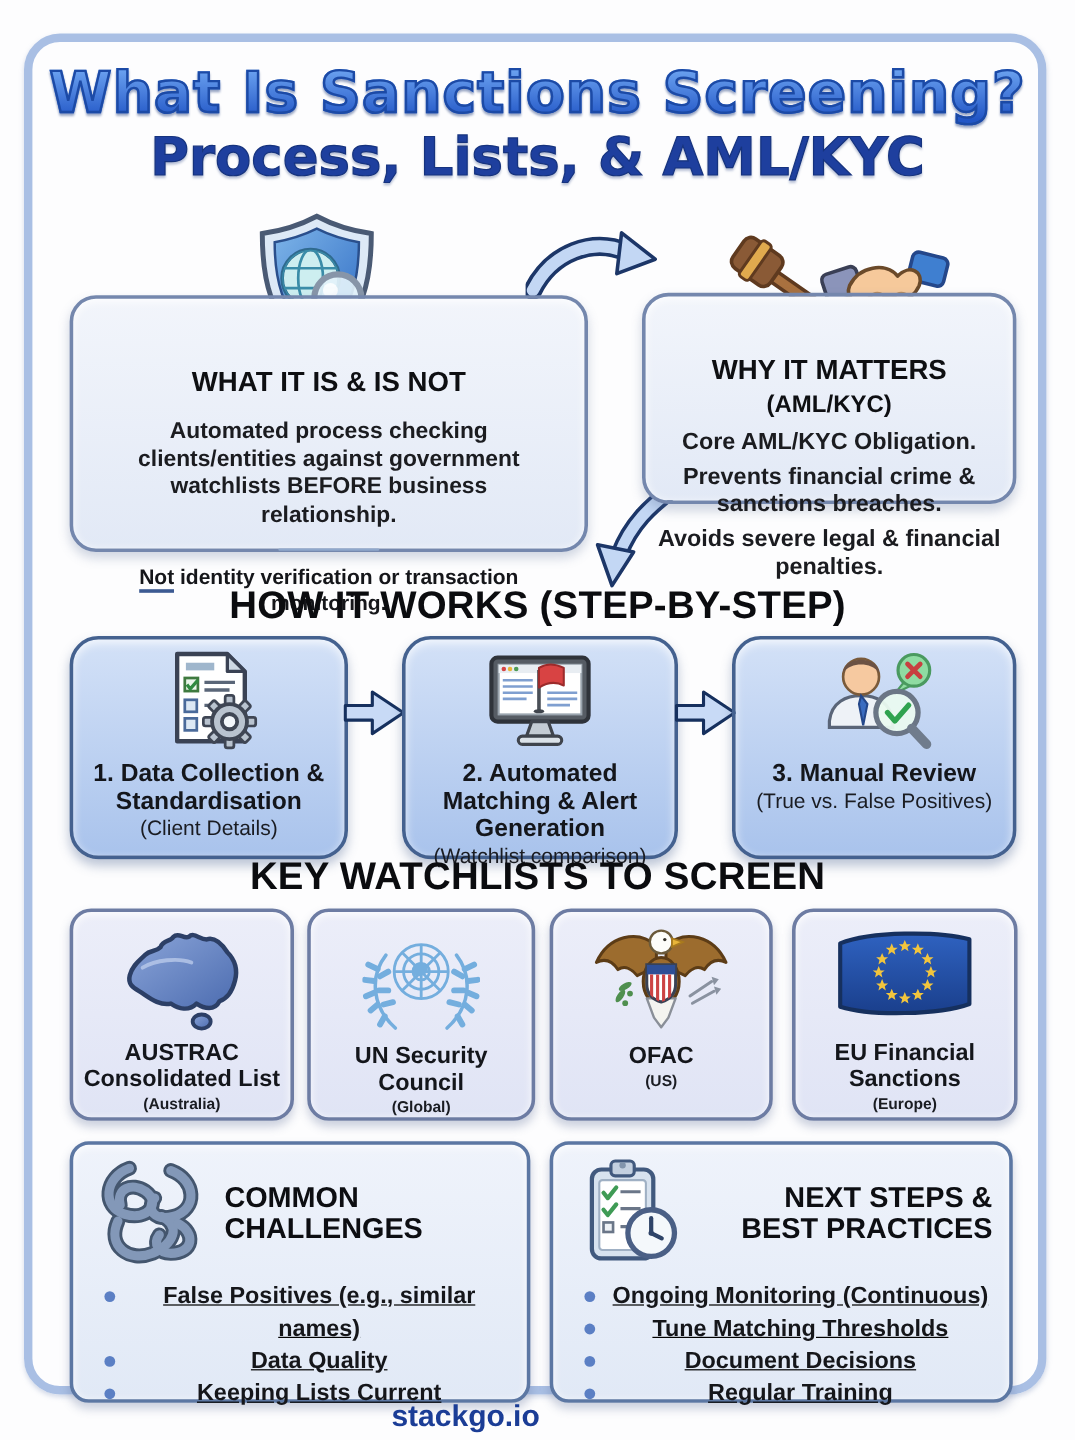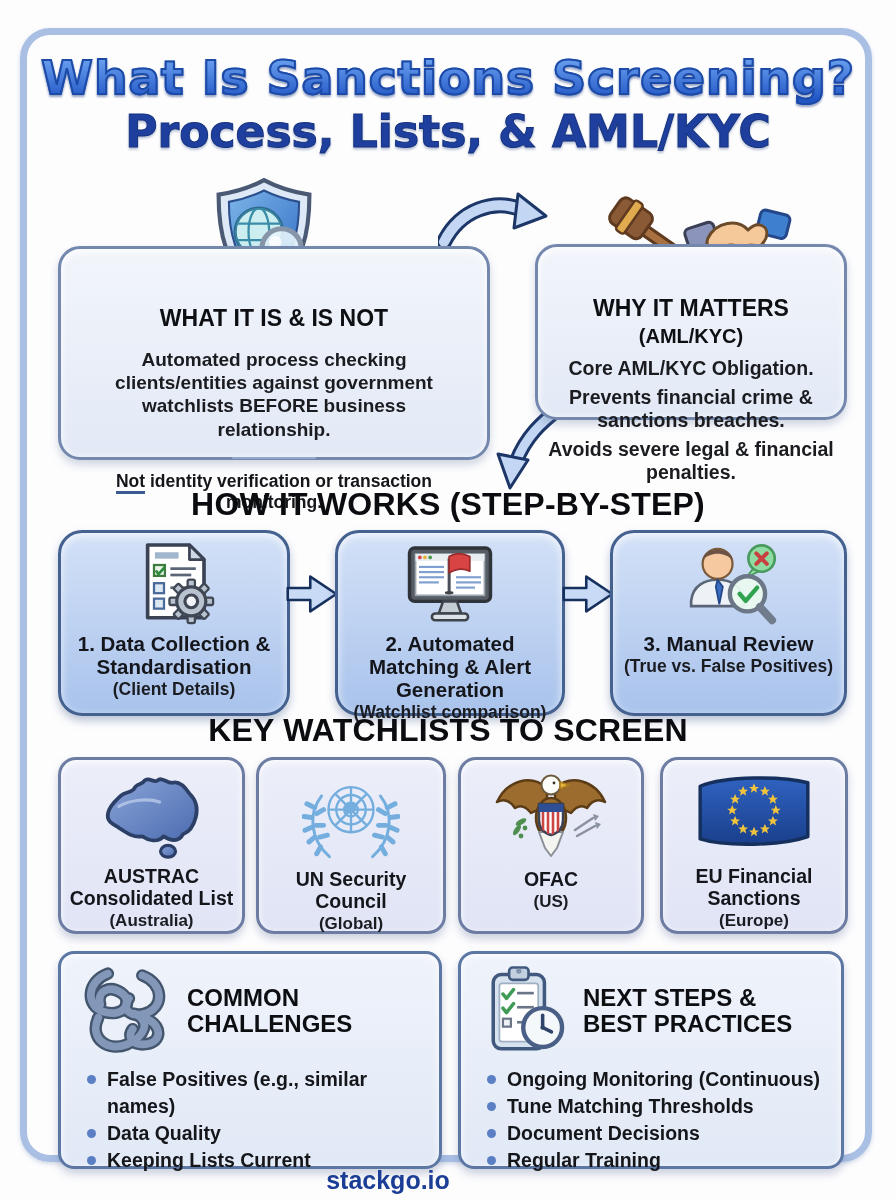--- a/index.html
+++ b/index.html
@@ -37,43 +37,43 @@
   
   .sec-head{position:absolute;left:0;width:896px;text-align:center;font-size:32px;
             font-weight:bold;color:#0b0c0f;letter-spacing:.2px;}
   
   .step{position:absolute;top:530px;height:186px;background:linear-gradient(180deg,#d3e1f7,#a9c3ec);
         border:3.5px solid #44618f;border-radius:24px;box-sizing:border-box;
         box-shadow:0 5px 9px rgba(70,95,140,.35), inset 0 3px 8px rgba(255,255,255,.75);
         display:flex;flex-direction:column;align-items:center;justify-content:flex-start;
         padding:8px 6px 6px;text-align:center;}
   .step .ttl{font-size:20.5px;font-weight:bold;color:#14161b;line-height:1.12;}
-  .step .sub{font-size:17.5px;font-weight:bold;color:#1a1c22;line-height:1.1;margin-top:1px;}
+  .step .sub{font-size:17.5px;font-weight:normal;color:#1a1c22;line-height:1.1;margin-top:1px;}
   .chev{position:absolute;top:570px;}
   
   .watch{position:absolute;top:757px;height:177px;background:linear-gradient(180deg,#eceef9,#e0e4f5);
          border:3px solid #6d7ca3;border-radius:18px;box-sizing:border-box;
          box-shadow:0 5px 8px rgba(90,105,150,.3), inset 0 2px 7px rgba(255,255,255,.9);
          display:flex;flex-direction:column;align-items:center;padding:10px 4px 6px;text-align:center;}
   .watch .nm{font-size:19.5px;font-weight:bold;color:#14161b;line-height:1.12;}
-  .watch .rg{font-size:17px;font-weight:bold;color:#1a1c22;margin-top:1px;}
+  .watch .rg{font-size:13px;font-weight:bold;color:#1a1c22;margin-top:1px;}
   
   .bbox{position:absolute;top:951px;height:218px;background:linear-gradient(180deg,#eff3fb,#e1e9f6);
         border:3px solid #5c77a3;border-radius:16px;box-sizing:border-box;
         box-shadow:0 5px 8px rgba(90,105,150,.3), inset 0 2px 7px rgba(255,255,255,.9);
         padding:10px 14px 6px 18px;}
   .bhead{display:flex;align-items:center;gap:12px;}
   .bhead h3{margin:0;font-size:24px;font-weight:bold;color:#0d0e12;line-height:1.08;text-align:left;}
-  .bbox ul{margin:8px 0 0 6px;padding:0;list-style:none;text-align:left;}
+  .bbox ul{margin:8px 0 0 6px;padding:0;list-style:none;text-align:center;text-decoration:underline;}
   .bbox li{position:relative;padding-left:22px;font-size:19.5px;font-weight:bold;color:#15161a;
            line-height:1.38;}
   .bbox li .dot{position:absolute;left:2px;top:9px;width:9px;height:9px;border-radius:50%;
                 background:#5b7fc4;}
   .ch-head h3{max-width:215px;}
-  .ns-head h3{max-width:250px;}
+  .ns-head h3{max-width:250px;text-align:right;}
   
   .footer{position:absolute;top:1166px;left:0;width:776px;text-align:center;
           font-size:25px;font-weight:bold;color:#1b3d96;}
 </style>
 </head>
 <body>
 
 <div id="canvas">
 
   <div class="frame"></div>

